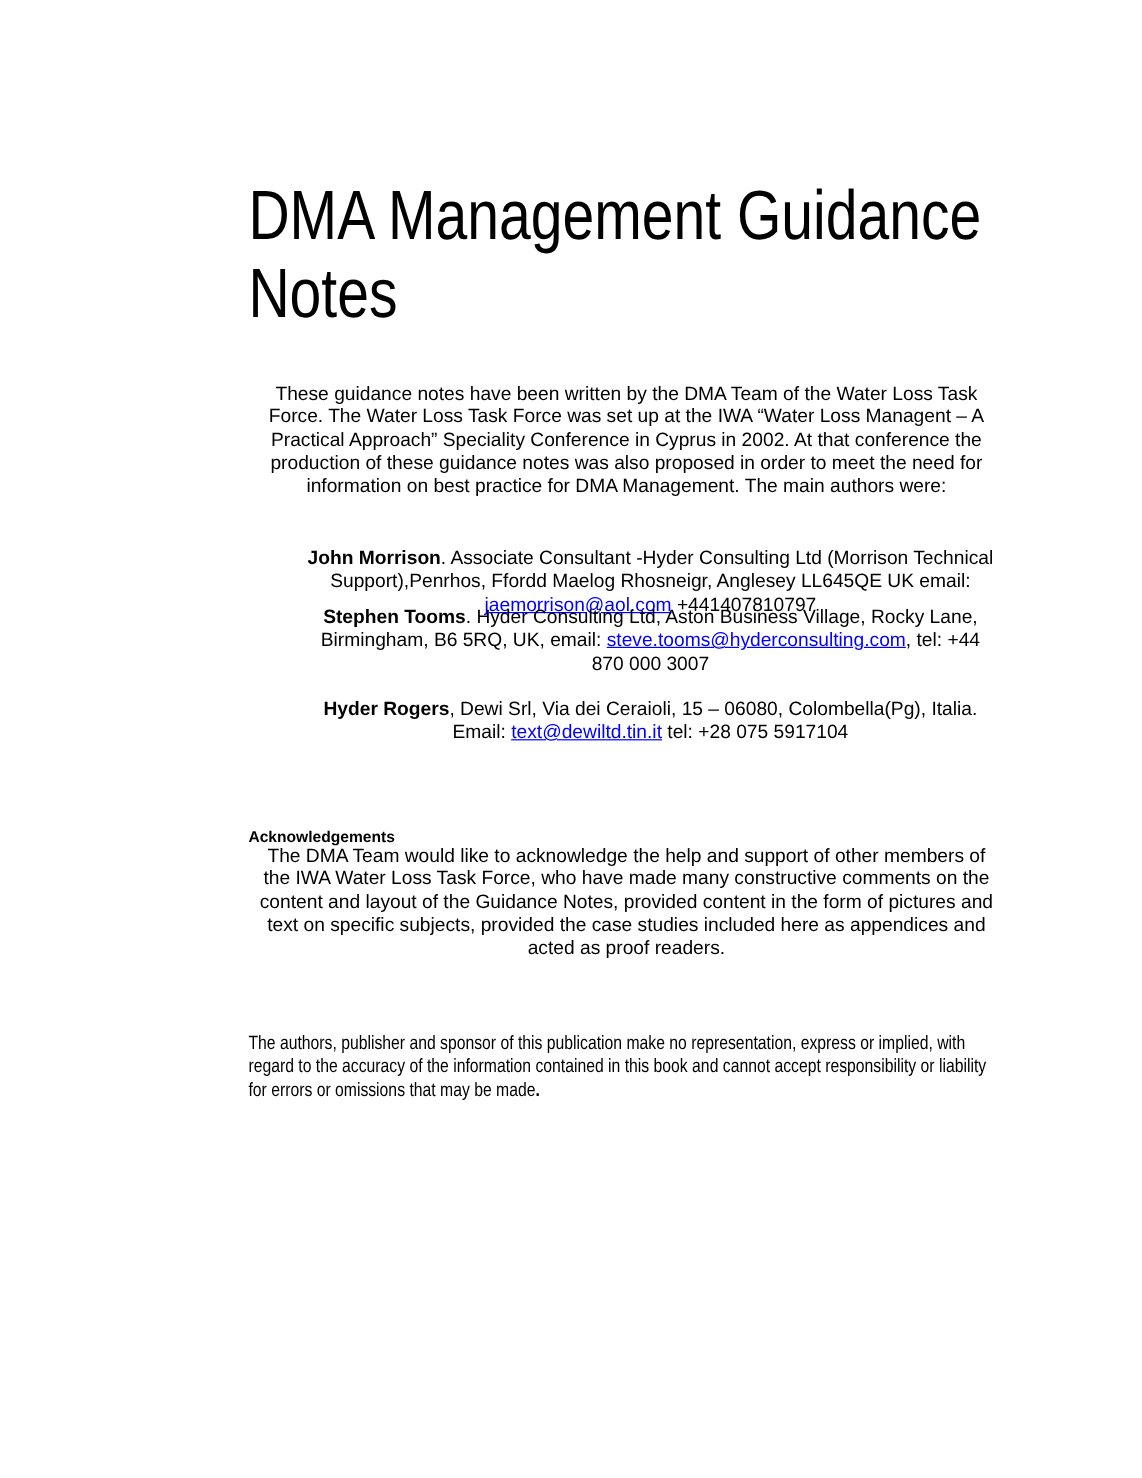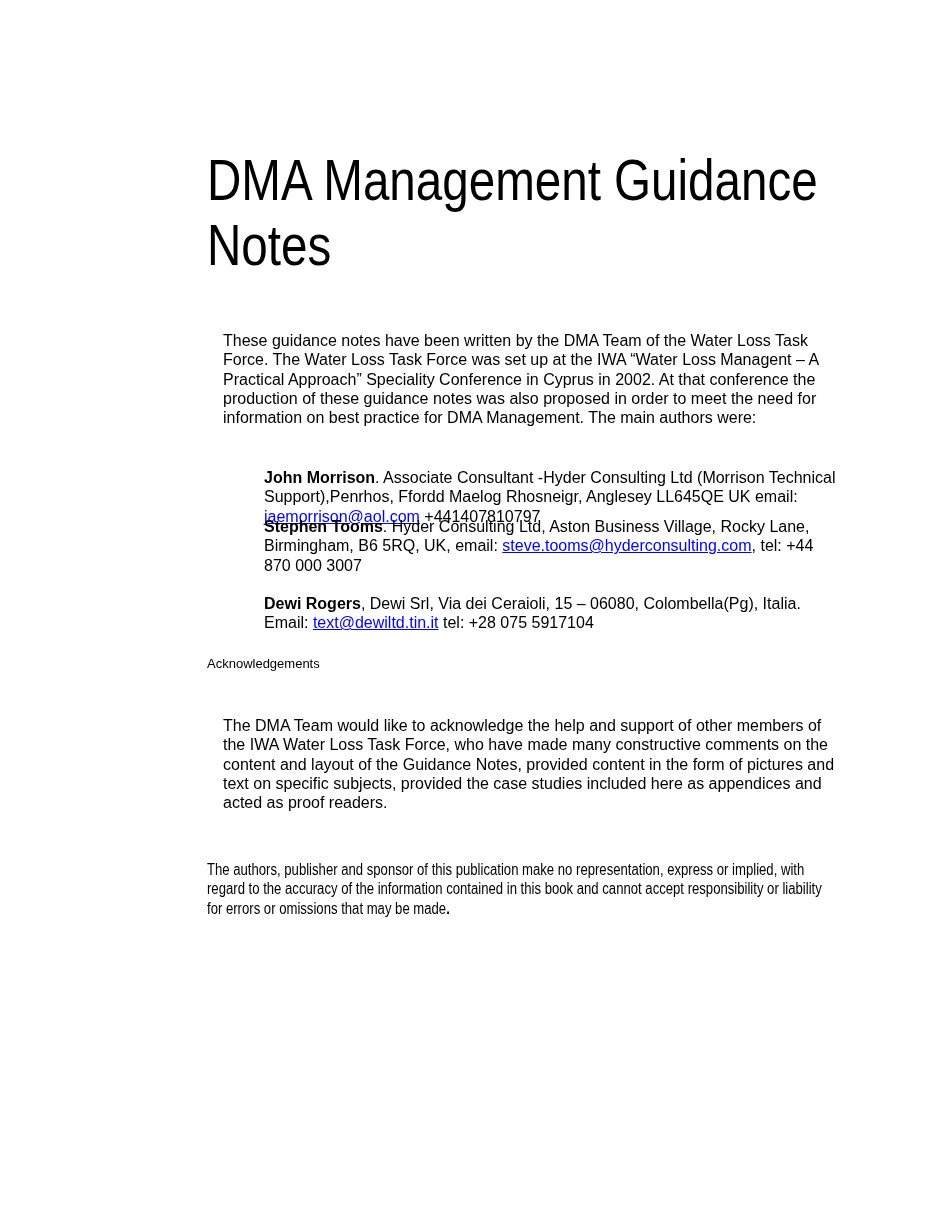--- a/index.html
+++ b/index.html
@@ -25,44 +25,45 @@
     font-size: 58px;
     line-height: 65px;
     font-weight: 400;
     transform: scaleX(0.82);
     transform-origin: 0 0;
     color: #000000;
   }
   .body-text {
     font-size: 16px;
     line-height: 19.3px;
-    margin: 16px;
+    margin: 4px;
+    text-align: center;
   }
   .intro {
     position: absolute;
     left: 207px;
     top: 315px;
     width: 622px;
   }
   .author {
     position: absolute;
     left: 248px;
     width: 580px;
   }
   .author-1 { top: 452px; }
   .author-2 { top: 501px; }
   .author-3 { top: 578px; }
   .ack-heading {
     position: absolute;
     left: 207px;
-    top: 656px;
+    top: 690px;
     margin: 0;
     font-size: 13px;
     line-height: 16px;
-    font-weight: 400;
+    font-weight: 700;
   }
   .ack-body {
     position: absolute;
     left: 207px;
     top: 700px;
     width: 622px;
   }
   .sponsor {
     position: absolute;
     left: 207px;
@@ -94,21 +95,21 @@
 <div class="page">
 
   <h1 class="doc-title">DMA Management Guidance Notes</h1>
 
   <p class="body-text intro">These guidance notes have been written by the DMA Team of the Water Loss Task Force. The Water Loss Task Force was set up at the IWA “Water Loss Managent – A Practical Approach” Speciality Conference in Cyprus in 2002. At that conference the production of these guidance notes was also proposed in order to meet the need for information on best practice for DMA Management. The main authors were:</p>
 
   <p class="body-text author author-1"><span class="author-name">John Morrison</span><span>. Associate Consultant -Hyder Consulting Ltd (Morrison Technical Support),Penrhos, Ffordd Maelog Rhosneigr, Anglesey LL645QE UK email: </span><a href="#" class="email-link">jaemorrison@aol.com</a><span> +441407810797</span></p>
 
   <p class="body-text author author-2"><span class="author-name">Stephen Tooms</span><span>. Hyder Consulting Ltd, Aston Business Village, Rocky Lane, Birmingham, B6 5RQ, UK, email: </span><a href="#" class="email-link">steve.tooms@hyderconsulting.com</a><span>, tel: +44 870 000 3007</span></p>
 
-  <p class="body-text author author-3"><span class="author-name">Dewi Rogers</span><span>, Dewi Srl, Via dei Ceraioli, 15 – 06080, Colombella(Pg), Italia. Email: </span><a href="#" class="email-link">text@dewiltd.tin.it</a><span> tel: +28 075 5917104</span></p>
+  <p class="body-text author author-3"><span class="author-name">Hyder Rogers</span><span>, Dewi Srl, Via dei Ceraioli, 15 – 06080, Colombella(Pg), Italia. Email: </span><a href="#" class="email-link">text@dewiltd.tin.it</a><span> tel: +28 075 5917104</span></p>
 
   <h2 class="ack-heading">Acknowledgements</h2>
 
   <p class="body-text ack-body">The DMA Team would like to acknowledge the help and support of other members of the IWA Water Loss Task Force, who have made many constructive comments on the content and layout of the Guidance Notes, provided content in the form of pictures and text on specific subjects, provided the case studies included here as appendices  and acted as proof readers.</p>
 
 
   <p class="disclaimer"><span>The authors, publisher and sponsor of this publication make no representation, express or implied, with regard to the accuracy of the information contained in this book and cannot accept responsibility or liability for errors or omissions that may be made</span><span class="bold-period">.</span></p>
 
 </div>
 

